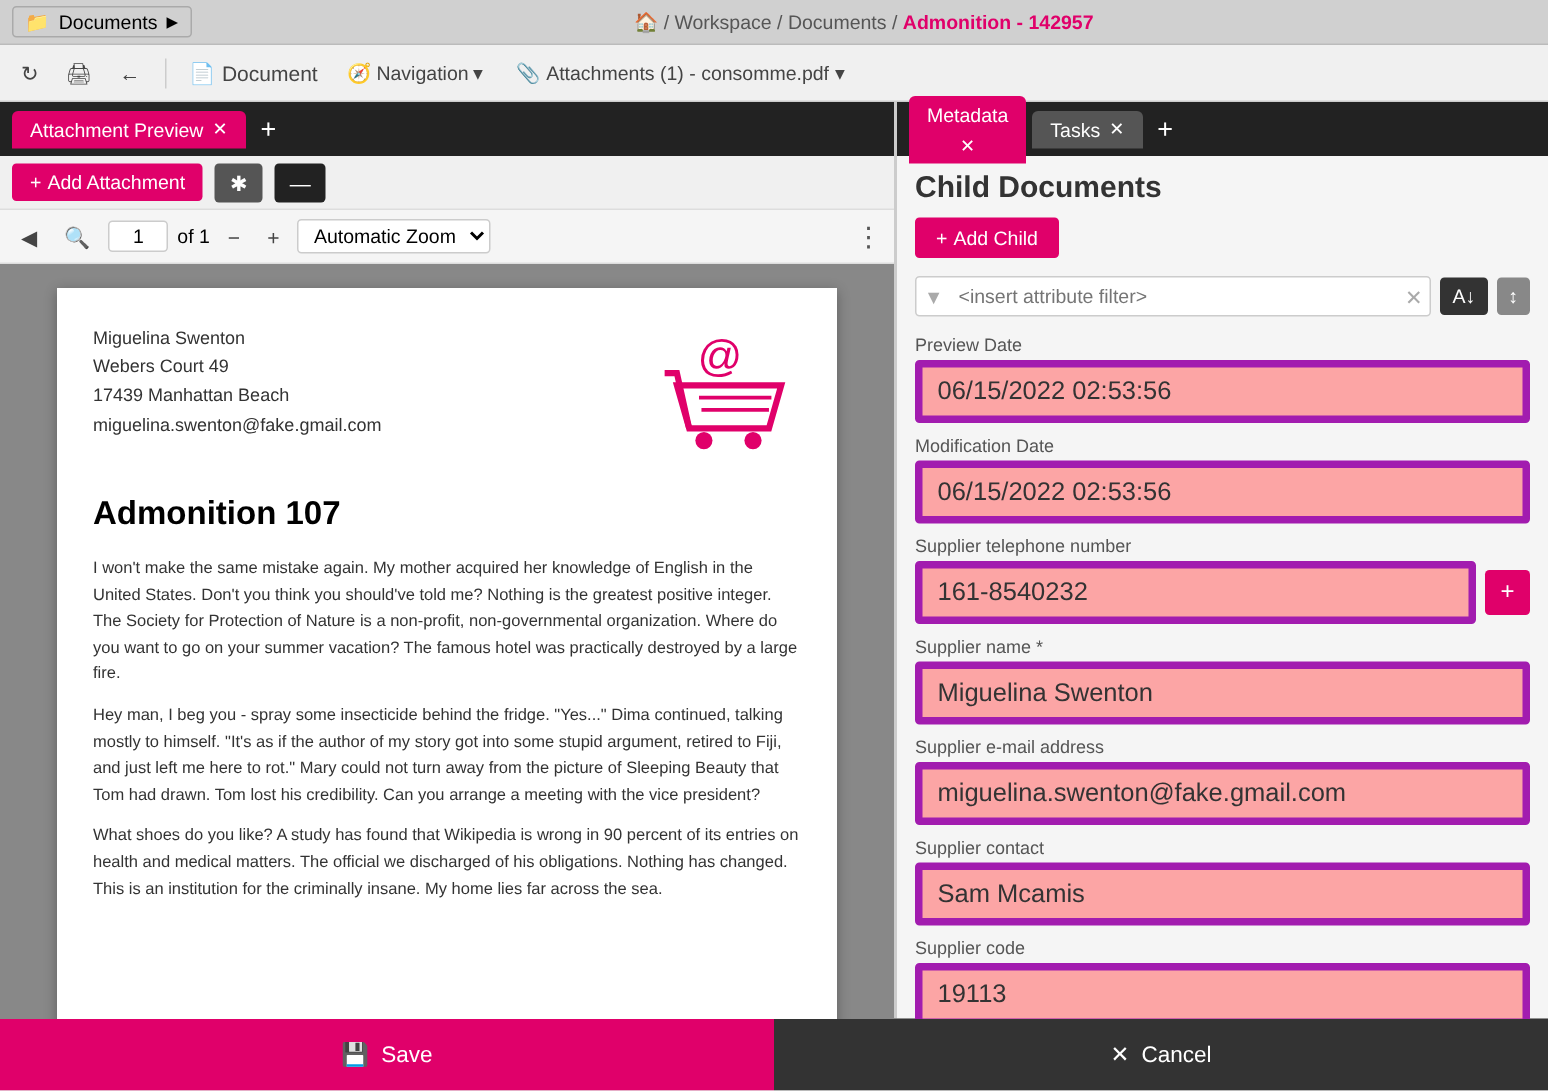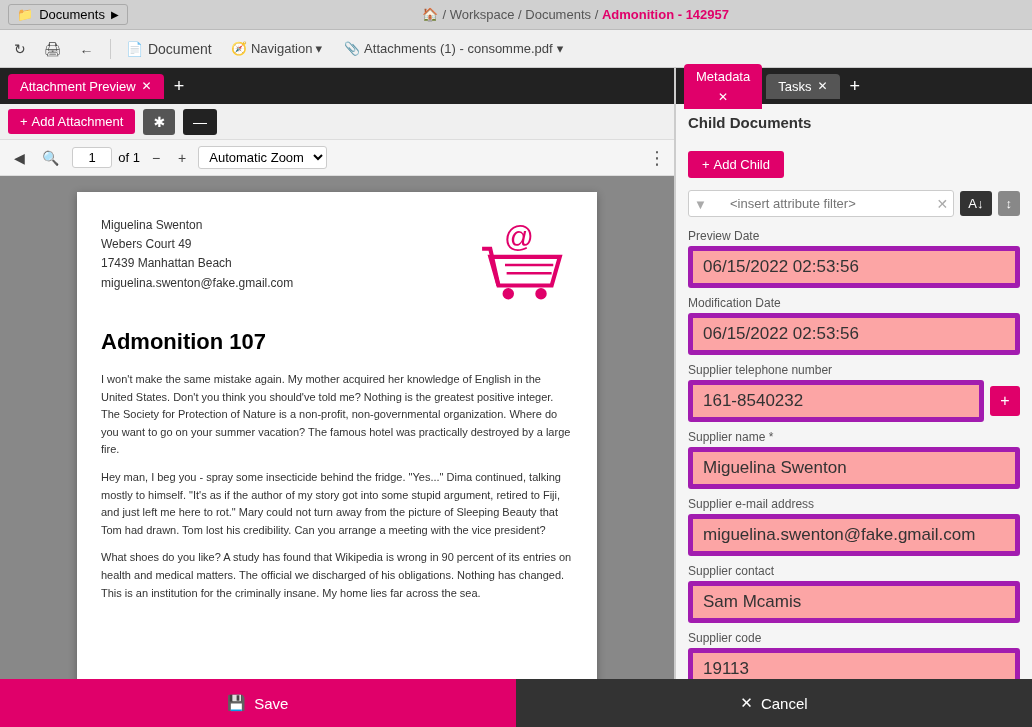--- a/index.html
+++ b/index.html
@@ -80,21 +80,21 @@
     }
 
     
     .main-area {
       display: flex;
       height: calc(727px - 30px - 38px - 48px);
     }
 
     
     .left-panel {
-      width: 676px;
+      width: 598px;
       background: #fff;
       display: flex;
       flex-direction: column;
       border-right: 2px solid #ccc;
     }
 
     
     .tab-bar-left {
       background: #222;
       height: 36px;
@@ -266,24 +266,24 @@
 
     
     .right-content {
       flex: 1;
       overflow-y: auto;
       padding: 10px 12px;
     }
 
     
     .section-title {
-      font-size: 15px;
+      font-size: 20px;
       font-weight: bold;
       color: #333;
-      margin-bottom: 20px;
+      margin-bottom: 8px;
     }
     .add-child-btn {
       background: #e0006a;
       color: #fff;
       border: none;
       border-radius: 3px;
       padding: 6px 14px;
       font-size: 13px;
       cursor: pointer;
       display: flex;
@@ -298,21 +298,21 @@
       align-items: center;
       gap: 6px;
       margin-bottom: 12px;
     }
     .filter-input-wrap {
       flex: 1;
       position: relative;
     }
     .filter-input {
       width: 100%;
-      padding: 5px 30px 5px 41px;
+      padding: 5px 30px 5px 28px;
       border: 1px solid #ccc;
       border-radius: 3px;
       font-size: 13px;
       background: #fff;
       color: #aaa;
     }
     .filter-icon {
       position: absolute;
       left: 6px;
       top: 50%;

